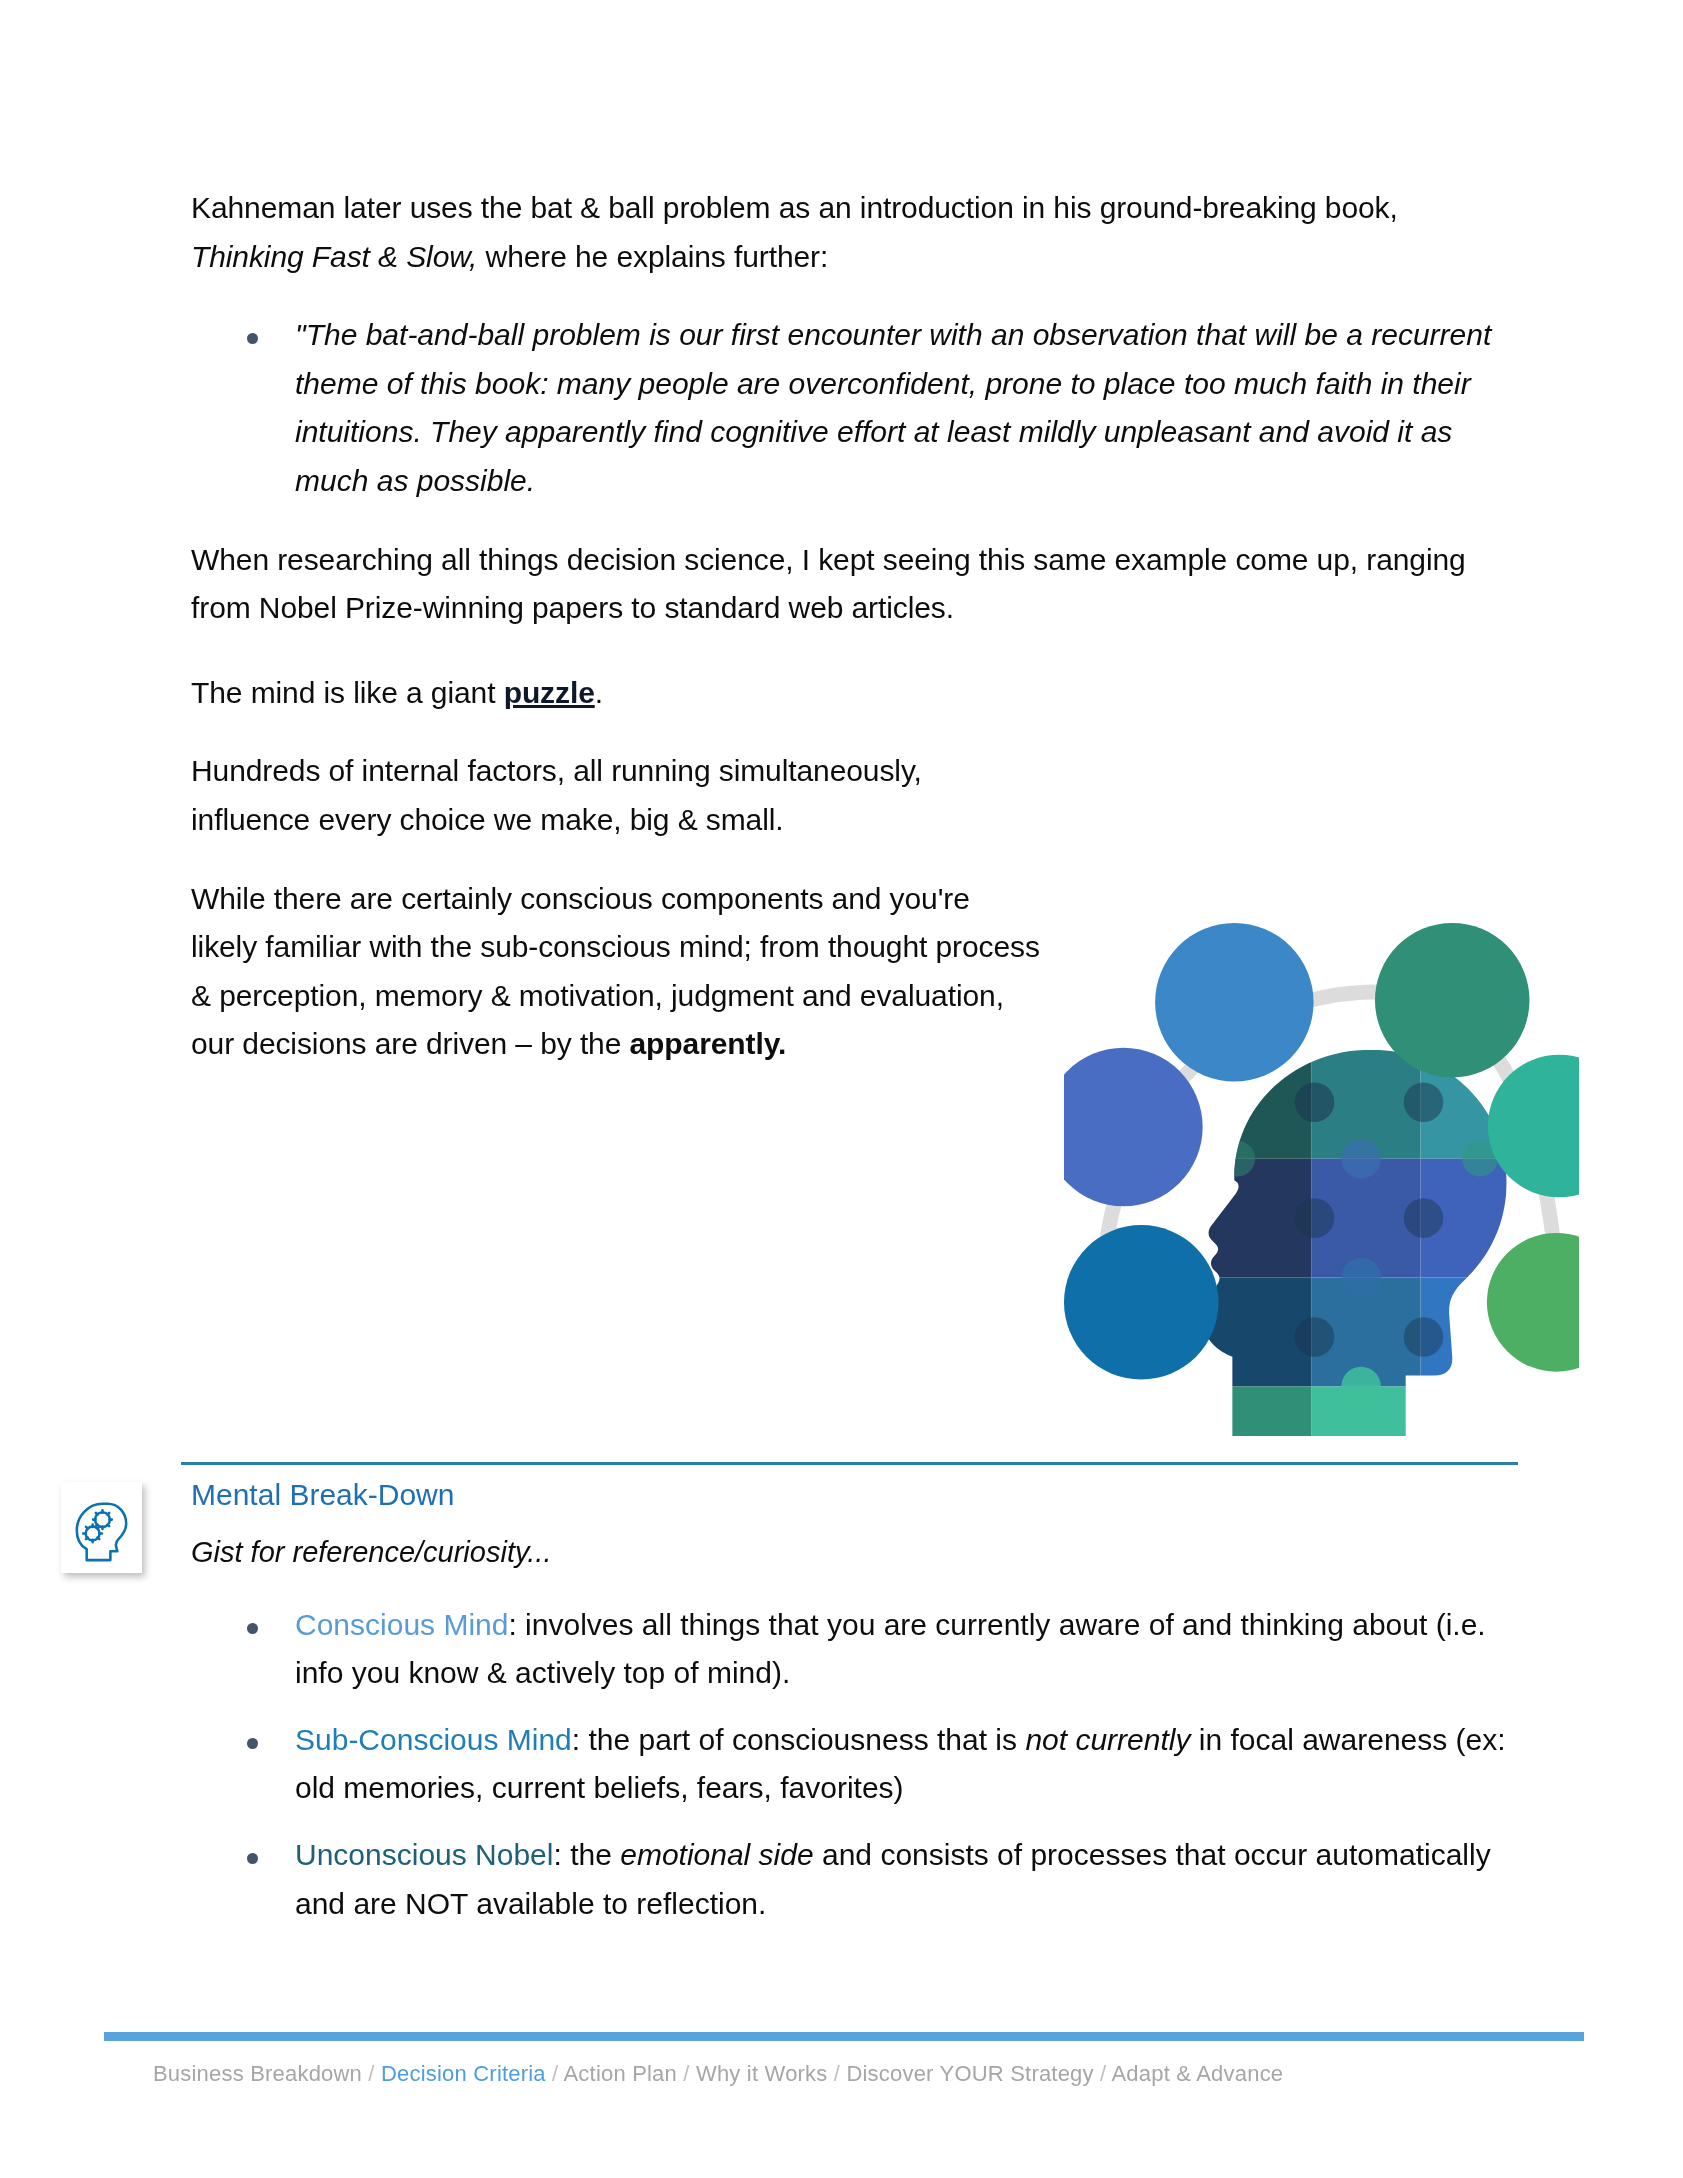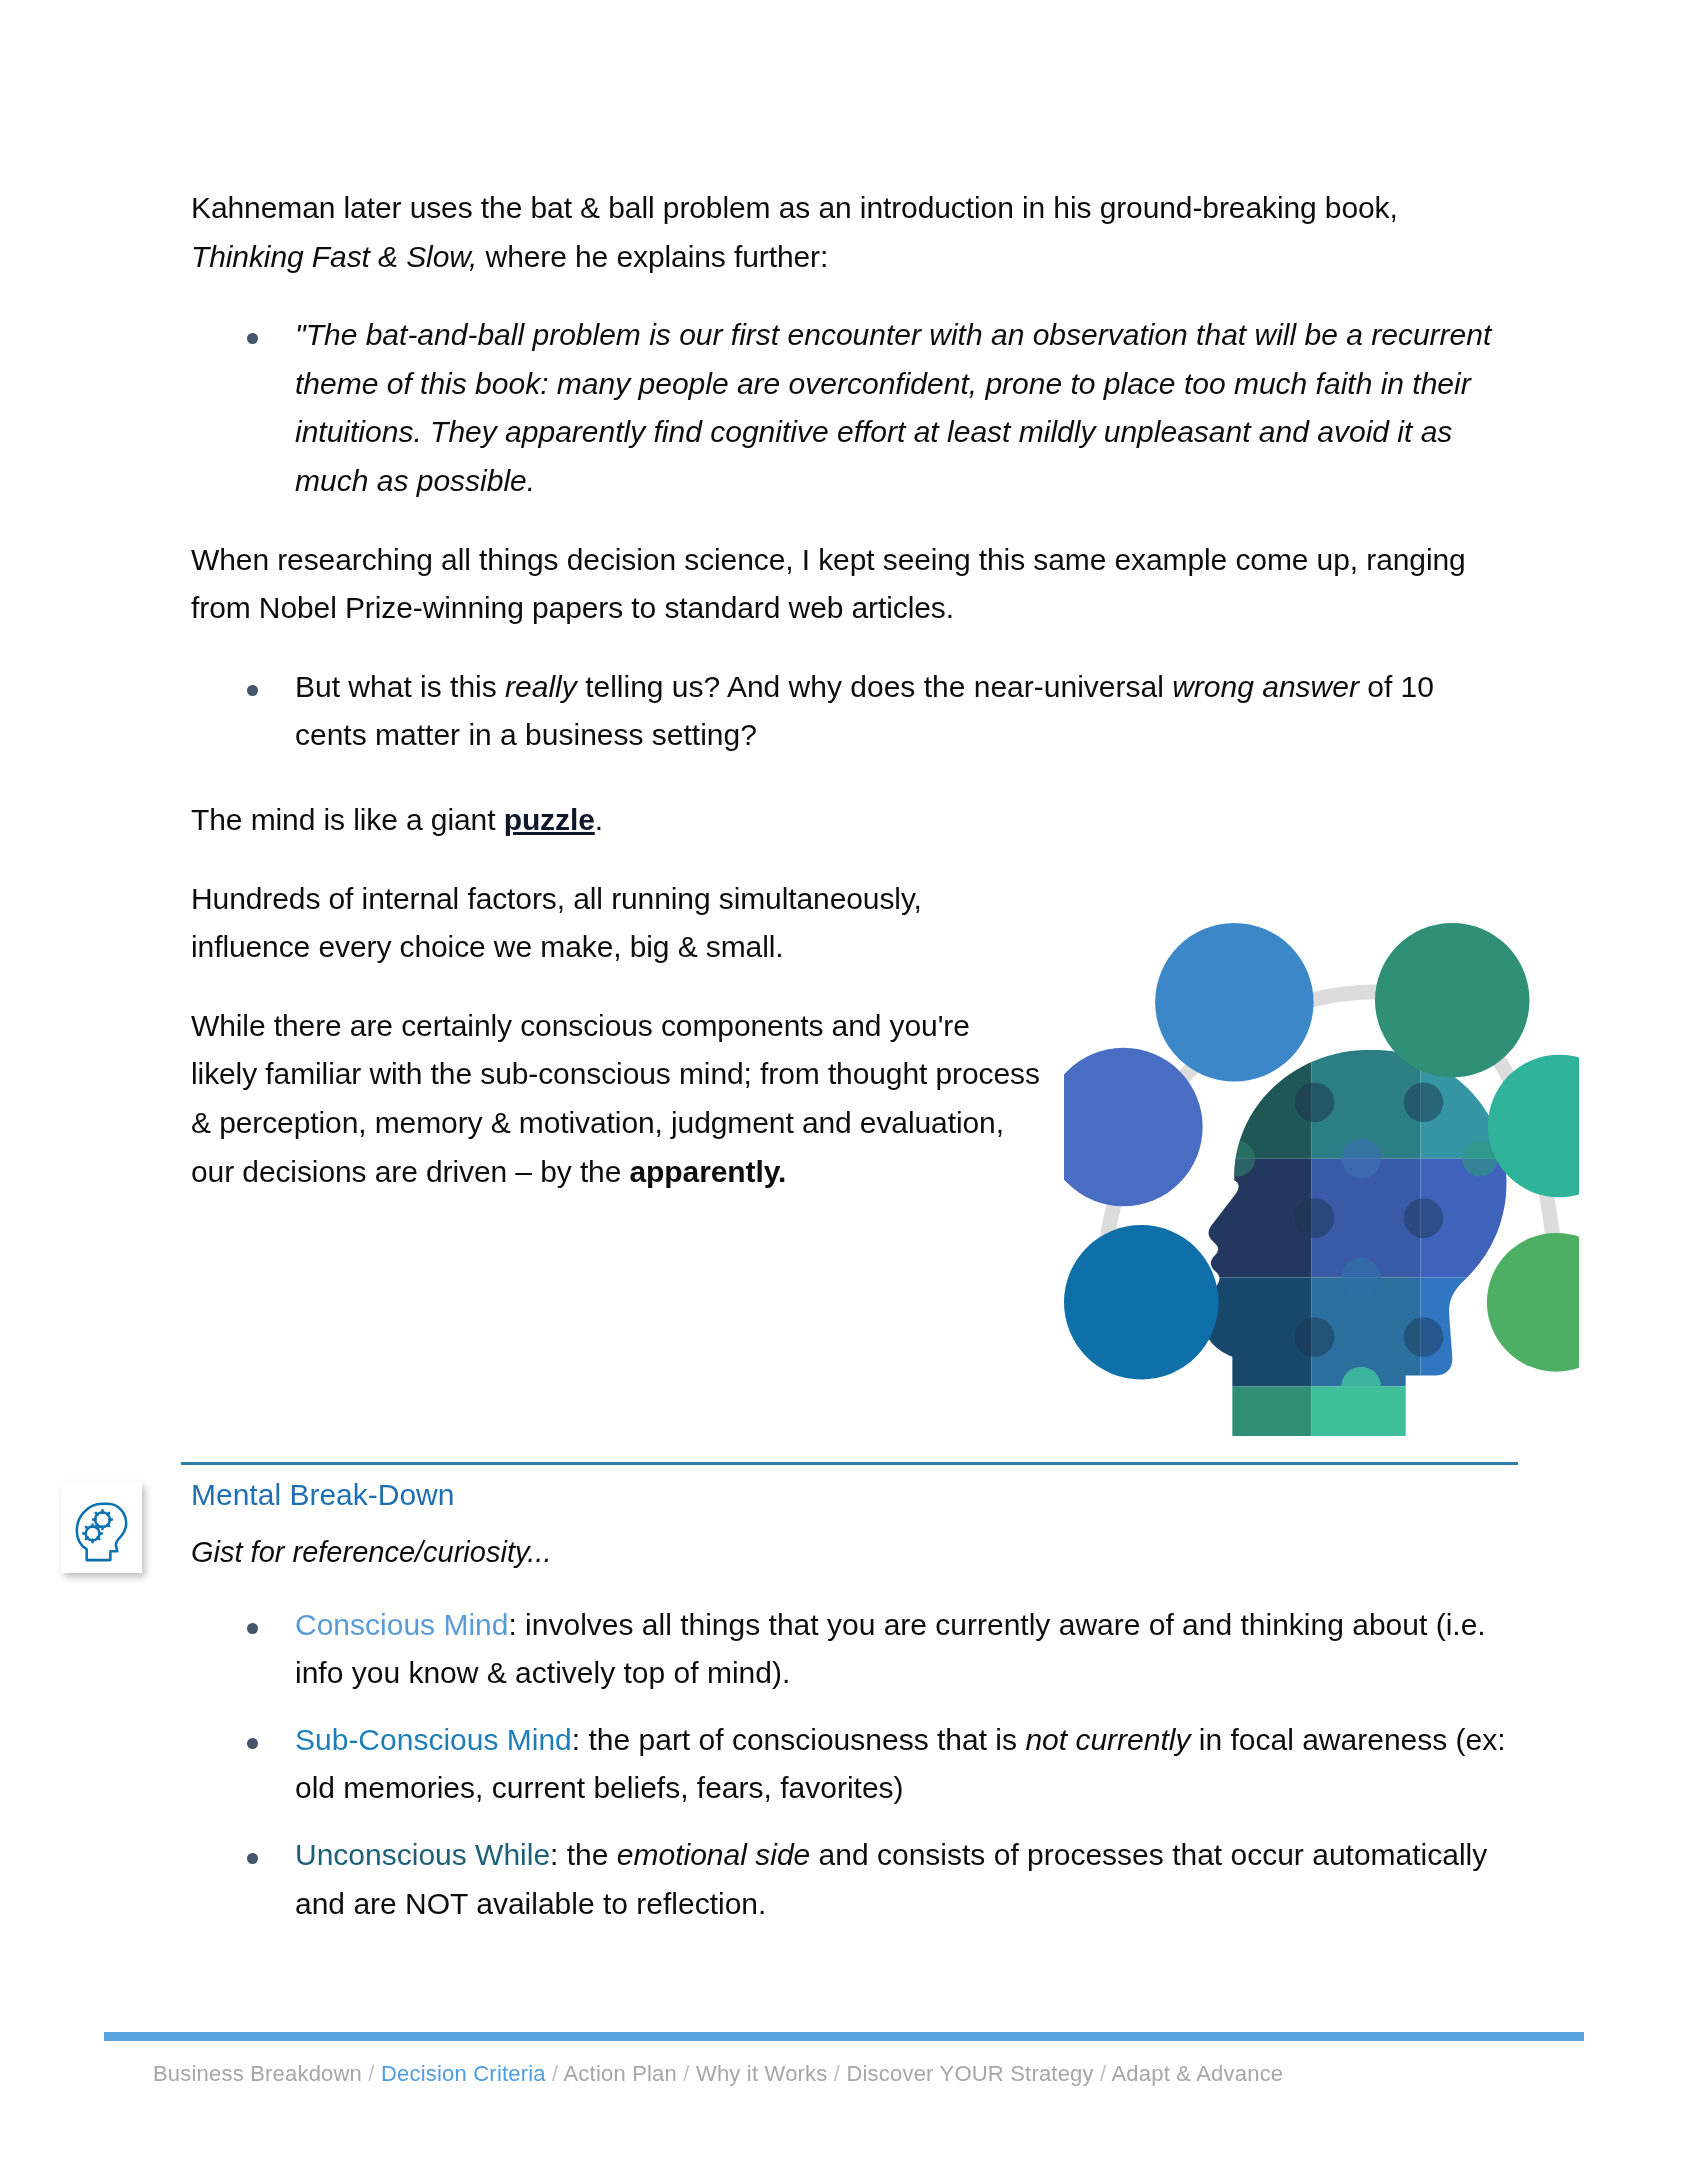--- a/index.html
+++ b/index.html
@@ -183,23 +183,20 @@
   <div class="content">
 
     <p class="body-par"><span>Kahneman later uses the bat &amp; ball problem as an introduction in his ground-breaking book, </span><span class="i">Thinking Fast &amp; Slow,</span><span> where he explains further:</span></p>
 
     <ul class="bullets quote">
       <li><span>"The bat-and-ball problem is our first encounter with an observation that will be a recurrent theme of this book: many people are overconfident, prone to place too much faith in their intuitions. They apparently find cognitive effort at least mildly unpleasant and avoid it as much as possible.</span></li>
     </ul>
 
     <p class="body-par">When researching all things decision science, I kept seeing this same example come up, ranging from Nobel Prize-winning papers to standard web articles.</p>
 
-    <ul class="bullets">
-      <li><span>But what is this </span><span class="i">really</span><span> telling us? And why does the near-universal </span><span class="i">wrong answer</span><span> of 10 cents matter in a business setting?</span></li>
-    </ul>
 
 
     <p class="body-par narrow" style="margin-top:36px;"><span>The mind is like a giant </span><span class="puzzle-word">puzzle</span><span>.</span></p>
 
     <p class="body-par narrow">Hundreds of internal factors, all running simultaneously, influence every choice we make, big &amp; small.</p>
 
     <p class="body-par narrow"><span>While there are certainly conscious components and you're likely familiar with the sub-conscious mind; from thought process &amp; perception, memory &amp; motivation, judgment and evaluation, our decisions are driven – by the </span><span class="b">apparently.</span></p>
 
   </div>
 
@@ -296,21 +293,21 @@
 
   <div class="mb-block">
     <div class="mb-title">Mental Break-Down</div>
     <div class="mb-sub">Gist for reference/curiosity...</div>
 
     <ul class="mb-list">
       <li><span class="term-1">Conscious Mind</span><span>: </span><span>involves all things that you are currently aware of and thinking about (i.e. info you know &amp; actively top of mind).</span><span class="i"></span><span></span></li>
 
       <li><span class="term-2">Sub-Conscious Mind</span><span>: </span><span>the part of consciousness that is </span><span class="i">not currently</span><span> in focal awareness (ex: old memories, current beliefs, fears, favorites)</span></li>
 
-      <li><span class="term-3">Unconscious While</span><span>: </span><span>the </span><span class="i">emotional side</span><span> and consists of processes that occur automatically and are NOT available to reflection.</span></li>
+      <li><span class="term-3">Unconscious Nobel</span><span>: </span><span>the </span><span class="i">emotional side</span><span> and consists of processes that occur automatically and are NOT available to reflection.</span></li>
     </ul>
   </div>
 
   <div class="footer-rule"></div>
   <div class="footer-text">
     <span>Business Breakdown</span><span class="sep"> / </span><span class="active">Decision Criteria</span><span class="sep"> / </span><span>Action Plan</span><span class="sep"> / </span><span>Why it Works</span><span class="sep"> / </span><span>Discover YOUR Strategy</span><span class="sep"> / </span><span>Adapt &amp; Advance</span>
   </div>
 
 </div>
 

